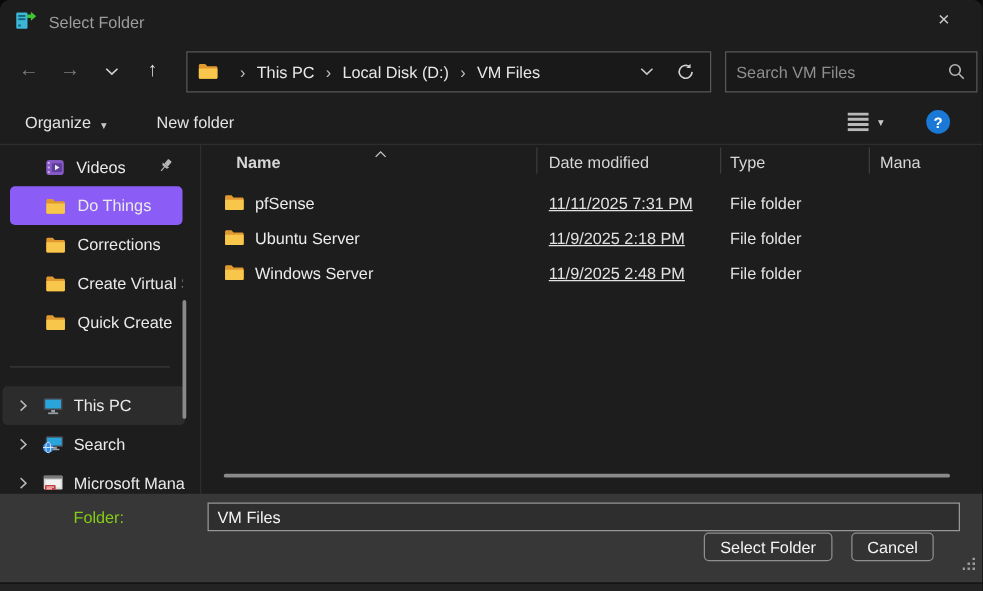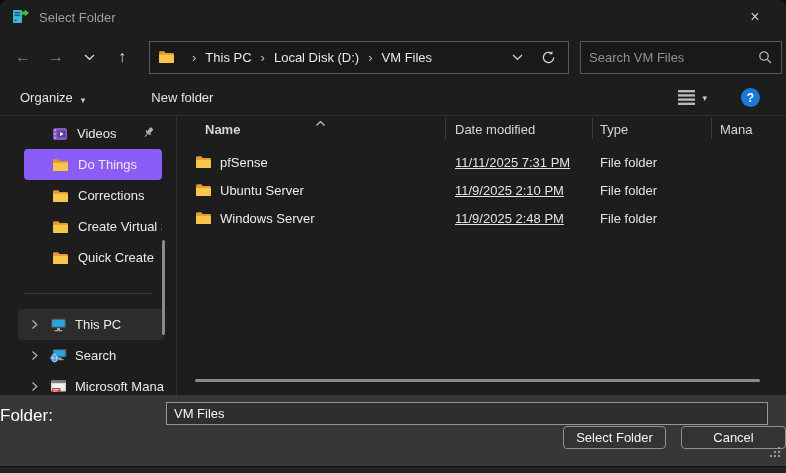--- a/index.html
+++ b/index.html
@@ -35,30 +35,30 @@
   .searchbox input { flex:1; background:transparent; border:none; outline:none; color:#cfcfcf;
                      font-size:13px; font-family:"Liberation Sans", sans-serif; padding-right:22px; }
   .searchbox input::placeholder { color:#8f8f8f; }
   .search-ic { position:absolute; right:9px; top:8px; }
 
   
   .toolbar { height:36px; display:flex; align-items:center; padding:0 20px; color:#e4e4e4;
              font-size:13px; border-bottom:1px solid #2e2e2e; background:#1d1d1d; }
   .organize { display:flex; align-items:flex-end; gap:8px; }
   .organize .caret { font-size:9px; color:#c9c9c9; }
-  .newfolder { margin-left:66px; }
+  .newfolder { margin-left:40px; }
   .tb-right { margin-left:auto; display:flex; align-items:center; }
   .viewbtn { display:flex; align-items:center; gap:7px; margin-right:34px; }
   .viewbtn .caret { font-size:9px; color:#c9c9c9; }
   .helpbtn { width:19px; height:19px; border-radius:50%; background:#1a79d7; color:#fff;
              font-size:12px; font-weight:bold; display:flex; align-items:center; justify-content:center;
              margin-right:6px; }
 
   
-  .content { display:flex; height:279px; background:#1d1d1d;padding-left:16px; }
+  .content { display:flex; height:279px; background:#1d1d1d; }
   .sidebar { width:161px; border-right:1px solid #2e2e2e; position:relative; padding-top:2px; overflow:hidden; }
   .side-item { height:31px; display:flex; align-items:center; gap:9px; margin:0 14px 0 8px;
                padding-left:28px; color:#eaeaea; font-size:13px; border-radius:4px; white-space:nowrap; }
   .side-item.sel { background:#8b5cf6; }
   .side-item .lbl { overflow:hidden; }
   .pin { margin-left:auto; margin-right:7px; flex:none; }
   .tree-item { height:31px; display:flex; align-items:center; gap:8px; margin:0 12px 0 2px;
                padding-left:12px; color:#eaeaea; font-size:13px; border-radius:4px; white-space:nowrap; }
   .tree-item.hl { background:#2c2c2c; }
   .expander { color:#b9b9b9; width:12px; flex:none; display:flex; align-items:center; }
@@ -78,29 +78,29 @@
   .frow { height:28px; display:grid; grid-template-columns:268px 147px 119px 1fr;
           align-items:center; color:#ececec; font-size:13px; }
   .frow .c-name { display:flex; align-items:flex-start; gap:8px; padding-left:18px; }
   .frow .c-date { padding-left:10px; color:#e2e2e2;text-decoration:underline; }
   .frow .c-type { padding-left:8px; color:#e2e2e2; }
   .frow .c-size { padding-left:9px; }
   .h-scroll { position:absolute; left:18px; right:26px; top:263px; height:3px; background:#8a8a8a; border-radius:2px; }
 
   
   .footer { height:71px; background:#373737; position:relative; }
-  .folder-label { position:absolute; left:0; top:11px; width:158px; text-align:left;
-                  color:#ffffff; font-size:17px; }
+  .folder-label { position:absolute; left:0; top:11px; width:158px; text-align:center;
+                  color:#84cc16; font-size:13px; }
   .folder-input { position:absolute; left:166px; top:7px; width:602px; height:23px; background:#2e2e2e;
                   border:1px solid #979797; color:#f4f4f4; font-size:13px; padding:0 7px;
                   font-family:"Liberation Sans", sans-serif; outline:none; }
   .btn { position:absolute; top:31px; height:23px; border:1px solid #8f8f8f; border-radius:4px;
          background:#333333; color:#f4f4f4; font-size:13px; font-family:"Liberation Sans", sans-serif; }
   .btn-select { left:563px; width:103px; }
-  .btn-cancel { left:681px; width:105px; }
+  .btn-cancel { left:681px; width:66px; }
   .grip { position:absolute; right:5px; bottom:4px; }
 </style>
 </head>
 <body>
 
 <div class="behind-sliver"></div>
 <div class="under-strip"></div>
 
 <div class="dialog">
 
@@ -349,21 +349,21 @@
         <div class="frow">
           <div class="c-name">
             <span style="display:flex;flex:none;">
               <svg width="17" height="14" viewBox="0 0 16 13">
                 <path d="M1 2.2C1 1.5 1.5 1 2.2 1h3.6l1.6 1.8h6.4c.7 0 1.2.5 1.2 1.2V11c0 .7-.5 1.2-1.2 1.2H2.2C1.5 12.2 1 11.7 1 11z" fill="#e0992f"></path>
                 <path d="M1 4.4h14V11c0 .7-.5 1.2-1.2 1.2H2.2C1.5 12.2 1 11.7 1 11z" fill="#f7c64b"></path>
               </svg>
             </span>
             <span>Ubuntu Server</span>
           </div>
-          <div class="c-date">11/9/2025 2:10 PM</div>
+          <div class="c-date">11/9/2025 2:18 PM</div>
           <div class="c-type">File folder</div>
           <div class="c-size"></div>
         </div>
 
         <div class="frow">
           <div class="c-name">
             <span style="display:flex;flex:none;">
               <svg width="17" height="14" viewBox="0 0 16 13">
                 <path d="M1 2.2C1 1.5 1.5 1 2.2 1h3.6l1.6 1.8h6.4c.7 0 1.2.5 1.2 1.2V11c0 .7-.5 1.2-1.2 1.2H2.2C1.5 12.2 1 11.7 1 11z" fill="#e0992f"></path>
                 <path d="M1 4.4h14V11c0 .7-.5 1.2-1.2 1.2H2.2C1.5 12.2 1 11.7 1 11z" fill="#f7c64b"></path>

